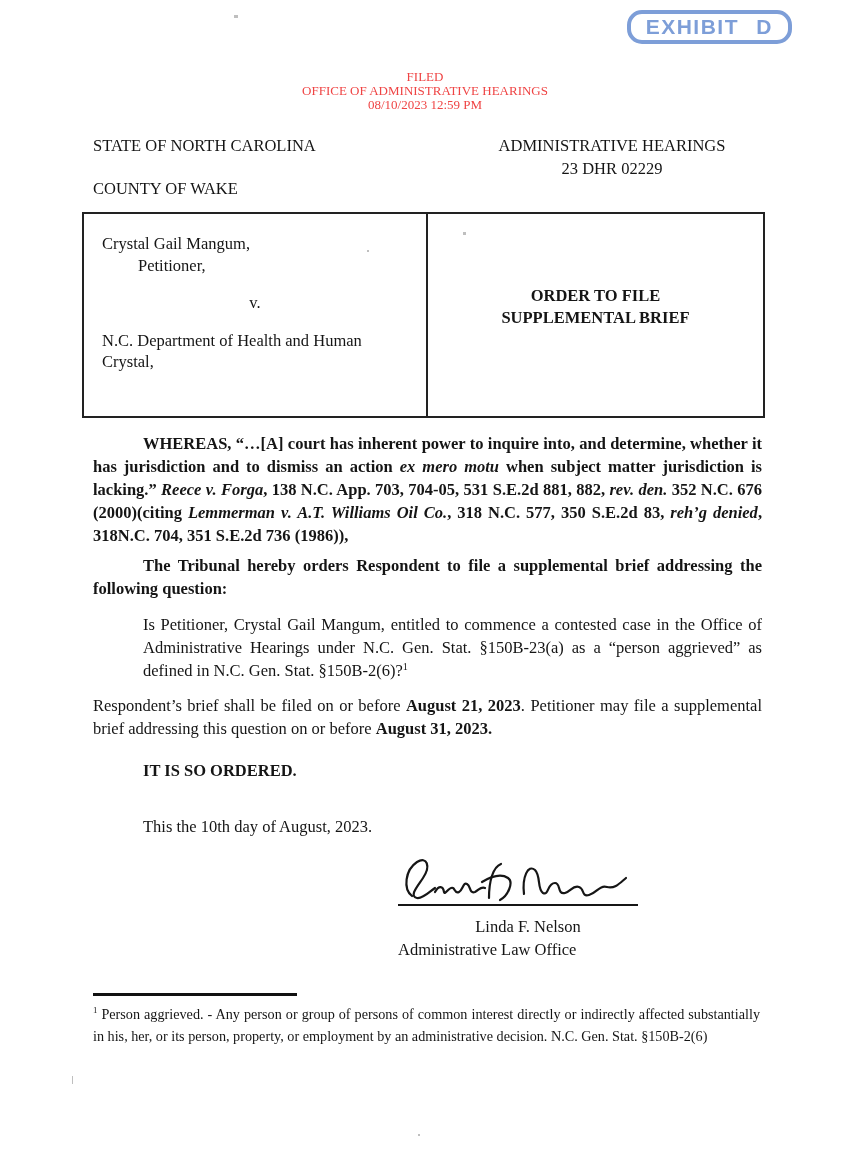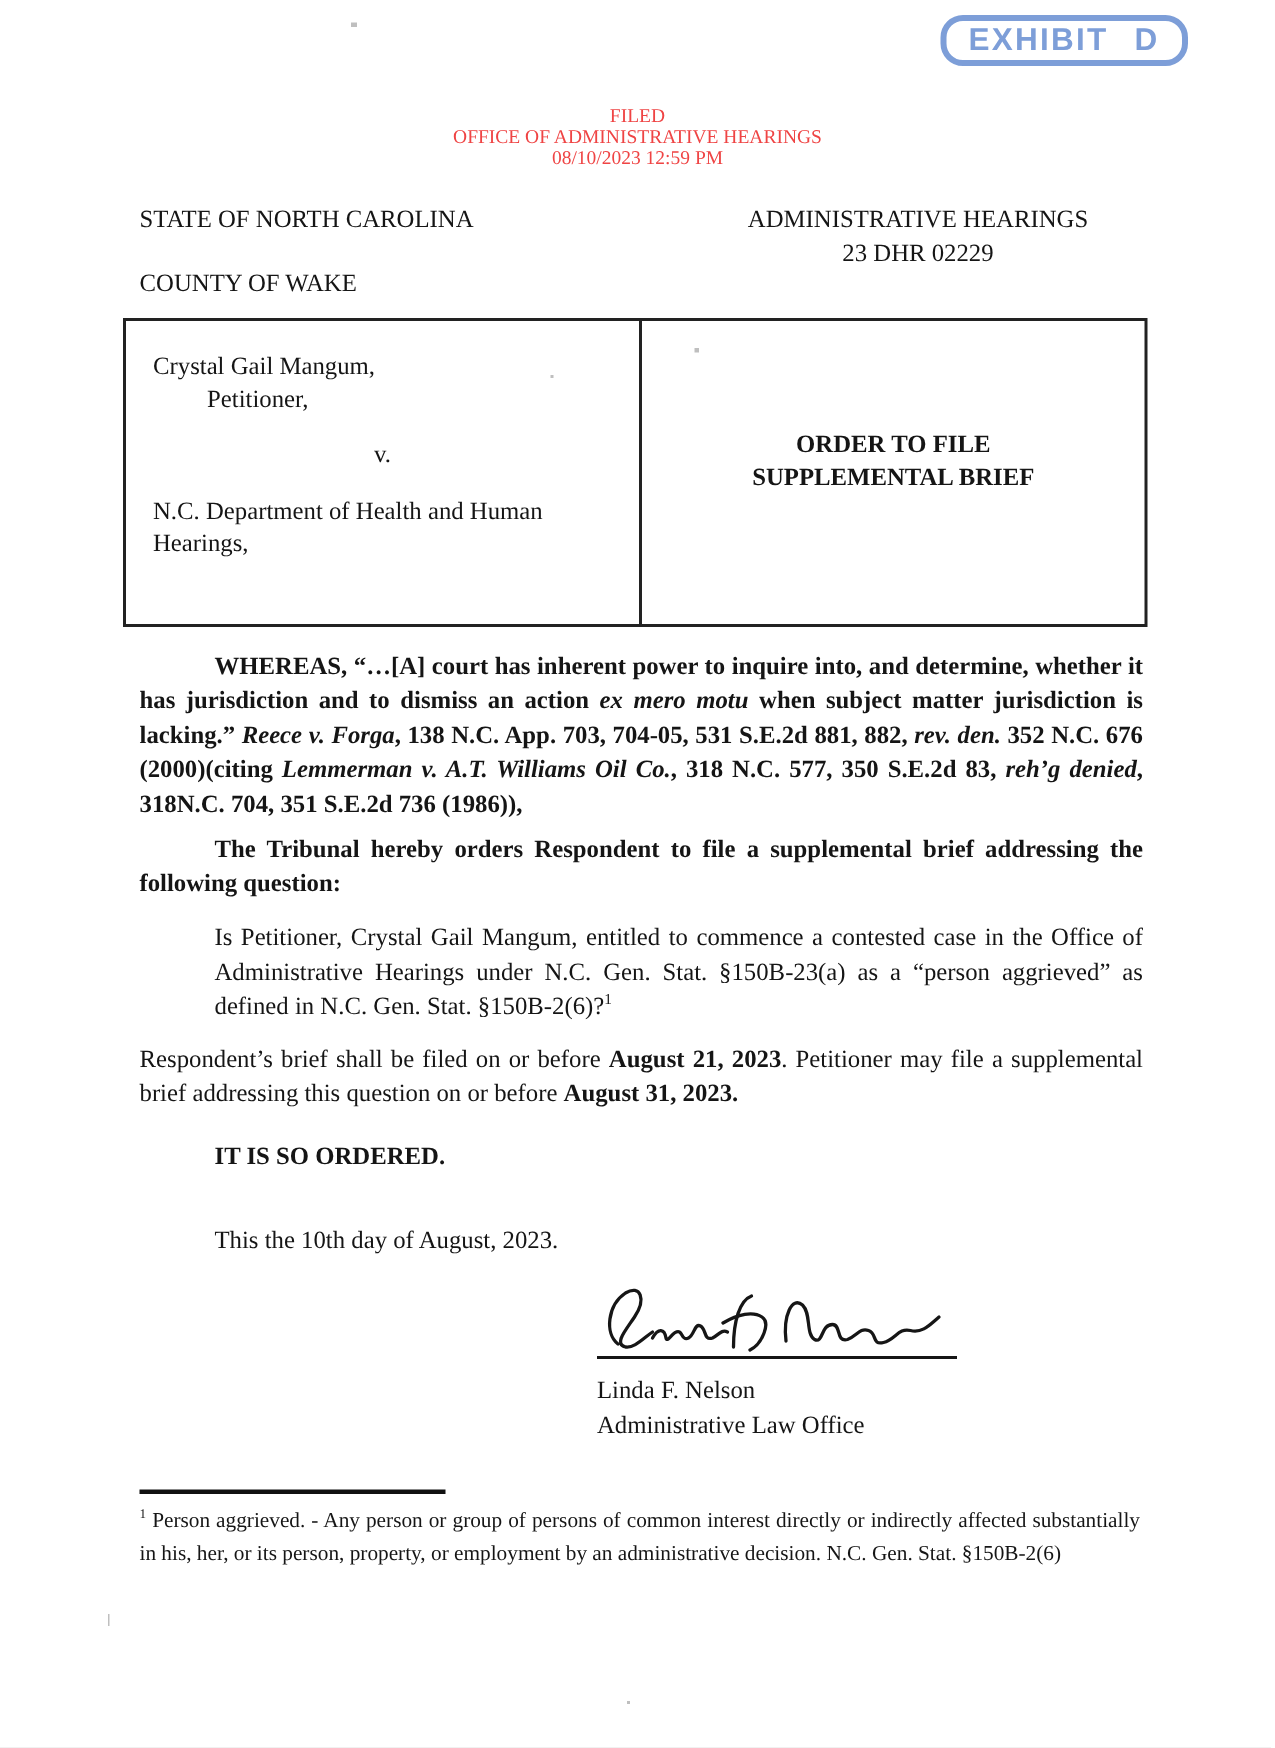--- a/index.html
+++ b/index.html
@@ -69,21 +69,21 @@
   .so-ordered{margin-top:19px;margin-left:50px;font-weight:bold;}
   .date-line{margin-top:33px;margin-left:50px;}
   
   .i{font-style:italic;}
   .b{font-weight:bold;}
   .sup{vertical-align:super;font-size:0.62em;line-height:0;}
   
   .sig-block{margin-top:16px;margin-left:305px;width:260px;}
   .sig-script{width:240px;border-bottom:2.5px solid #161616;padding-bottom:0;}
   .sig-script svg{display:block;}
-  .sig-name{margin-top:9px;}
+  .sig-name{margin-top:9px;text-align:center;}
   .sig-title{}
   
   .footnote{position:absolute;left:93px;right:90px;top:993px;}
   .footnote-rule{width:204px;border-top:3px solid #111;margin-bottom:7px;}
   .footnote-text{font-size:14.2px;line-height:22px;text-align:justify;}
   
   .speck{position:absolute;background:#8a8a8a;opacity:.55;}
 </style>
 </head>
 <body>
@@ -110,21 +110,21 @@
         <div>23 DHR 02229</div>
       </div>
     </div>
 
     <div class="caption-box">
       <div class="cell-left">
         <div class="ind1">Crystal Gail Mangum,</div>
         <div class="ind2">Petitioner,</div>
         <div class="v-row">v.</div>
         <div class="ind1">N.C. Department of Health and Human</div>
-        <div class="ind1">Hearings,</div>
+        <div class="ind1">Crystal,</div>
       </div>
       <div class="cell-right">
         <div class="order-title">
           <div>ORDER TO FILE</div>
           <div>SUPPLEMENTAL BRIEF</div>
         </div>
       </div>
     </div>
 
     <div class="para indent p-whereas"><span>WHEREAS, “…[A] court has inherent power to inquire into, and determine, whether it has jurisdiction and to dismiss an action </span><span class="i">ex mero motu</span><span> when subject matter jurisdiction is lacking.” </span><span class="i">Reece v. Forga</span><span>, 138 N.C. App. 703, 704-05, 531 S.E.2d 881, 882, </span><span class="i">rev. den.</span><span> 352 N.C. 676 (2000)(citing </span><span class="i">Lemmerman v. A.T. Williams Oil Co.</span><span>, 318 N.C. 577, 350 S.E.2d 83, </span><span class="i">reh’g denied</span><span>, 318N.C. 704, 351 S.E.2d 736 (1986)),</span></div>

